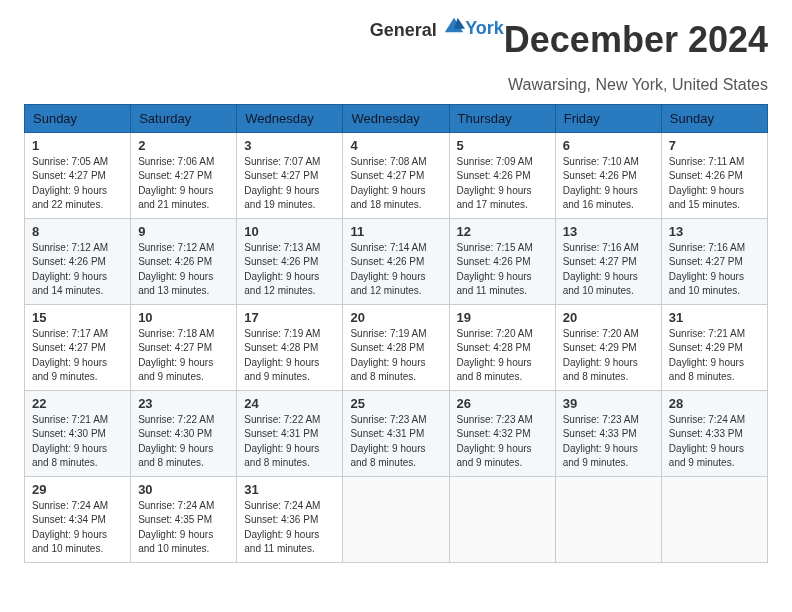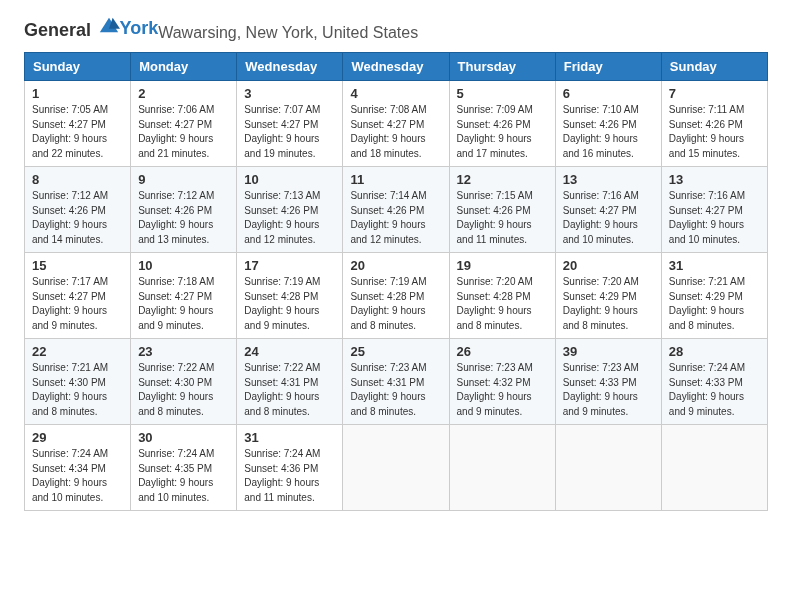--- a/index.html
+++ b/index.html
@@ -5,21 +5,21 @@
     * { box-sizing: border-box; margin: 0; padding: 0; }
     body {
       font-family: Arial, sans-serif;
       background: #fff;
       width: 792px;
       min-height: 612px;
       padding: 20px 24px 20px 24px;
     }
     .header-row {
       display: flex;
-      justify-content: flex-start;
+      justify-content: flex-end;
       align-items: flex-start;
       margin-bottom: 4px;
     }
     .logo {
       display: flex;
       align-items: center;
       gap: 0;
     }
     .logo-text-general {
       font-size: 18px;
@@ -42,32 +42,32 @@
     }
     .month-title {
       font-size: 36px;
       font-weight: bold;
       color: #333;
       line-height: 1.1;
     }
     .location-title {
       font-size: 16px;
       color: #555;
-      margin-top: 4px;
+      margin-top: 16px;
     }
     .calendar {
       width: 100%;
       border-collapse: collapse;
       margin-top: 10px;
     }
     .calendar th {
       background-color: #2a7abf;
-      color: #ffffff;
+      color: #0f172a;
       font-size: 13px;
-      font-weight: bold;
+      font-weight: normal;
       padding: 6px 8px;
       text-align: left;
       border: 1px solid #1a5f9a;
     }
     .calendar td {
       vertical-align: top;
       border: 1px solid #ccc;
       padding: 5px 7px;
       font-size: 10.5px;
       color: #333;
@@ -102,29 +102,30 @@
       <span class="logo-text-general">General</span>
       <svg class="logo-icon" viewBox="0 0 24 20" xmlns="http://www.w3.org/2000/svg">
         <polygon points="12,2 22,18 2,18" fill="#2a7abf"></polygon>
         <polygon points="16,2 24,14 12,14" fill="#1a5f9a"></polygon>
       </svg>
     </div>
     <br>
     <span class="logo-text-blue" style="margin-top:-4px;display:block;">York</span>
   </div>
   <div class="title-block">
+    <div class="month-title">December 2024</div>
     <div class="location-title">Wawarsing, New York, United States</div>
   </div>
 </div>
 
 <table class="calendar">
   <thead>
     <tr>
     <th>Sunday</th>
-        <th>Monday</th>
+        <th>Saturday</th>
         <th>Wednesday</th>
         <th>Wednesday</th>
         <th>Thursday</th>
         <th>Friday</th>
         <th>Sunday</th>
       </tr>
   </thead>
   <tbody id="calendar-body">
   <tr>
         <td>

